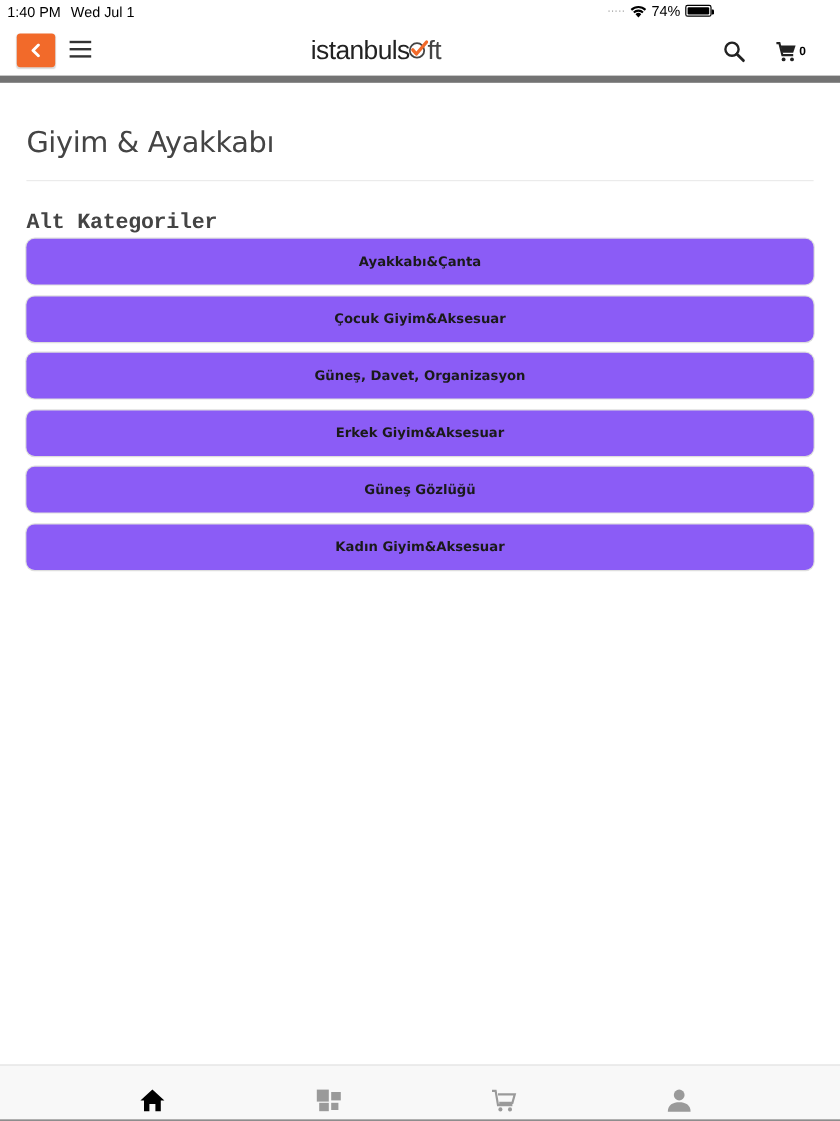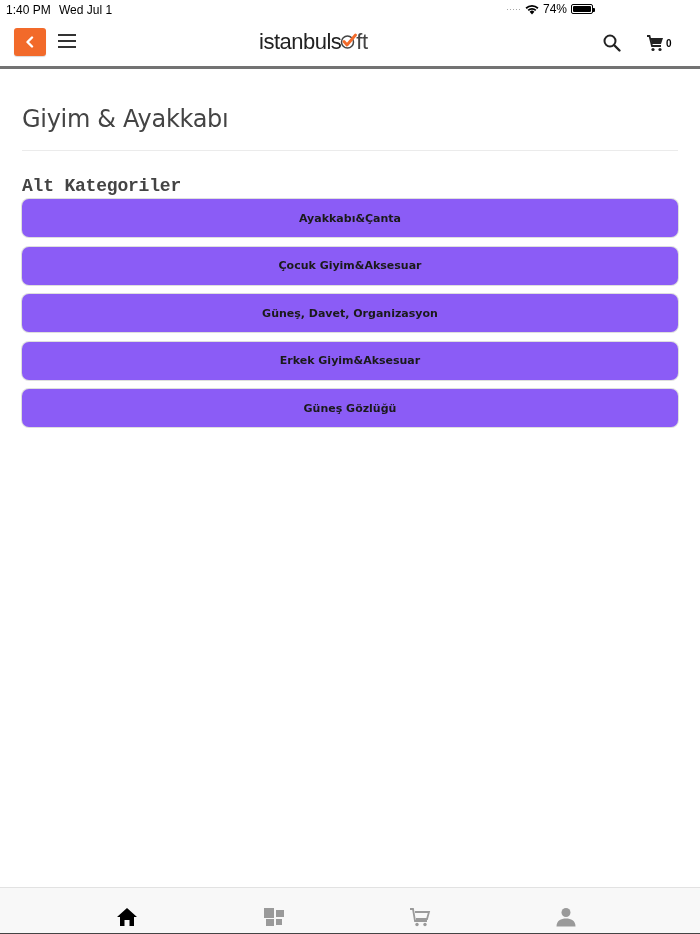--- a/index.html
+++ b/index.html
@@ -8,21 +8,21 @@
 
   .status-bar { position: absolute; top: 0; left: 0; width: 599px; height: 20px; font-family: "Liberation Sans", sans-serif; font-size: 12px; color: #000; }
   .status-bar .time { position: absolute; left: 6px; top: 3px; }
   .status-bar .date { position: absolute; left: 59px; top: 3px; }
   .status-bar .right { position: absolute; right: 6px; top: 2px; display: flex; align-items: center; gap: 4px; }
   .signal-dots { color: #999; font-size: 9px; letter-spacing: 0px; }
   .battery { width: 22px; height: 10px; border: 1px solid #000; border-radius: 2px; padding: 1px; position: relative; }
   .battery .fill { width: 100%; height: 100%; background: #000; border-radius: 1px; }
   .battery::after { content: ""; position: absolute; right: -3px; top: 3px; width: 2px; height: 4px; background: #000; border-radius: 0 1px 1px 0; }
 
-  .nav-bar { position: absolute; top: 20px; left: 0; width: 700px; height: 49px; border-bottom: 3px solid #737373; background: #fff; }
+  .nav-bar { position: absolute; top: 20px; left: 0; width: 700px; height: 49px; border-bottom: 6px solid #737373; background: #fff; }
   .back-btn { position: absolute; left: 14px; top: 8px; width: 32px; height: 28px; background: #f26a2a; border-radius: 3px; display: flex; align-items: center; justify-content: center; box-shadow: 0 1px 1px rgba(0,0,0,0.15); }
   .menu-btn { position: absolute; left: 58px; top: 14px; width: 18px; height: 14px; display: flex; flex-direction: column; justify-content: space-between; }
   .menu-btn span { display: block; height: 2px; background: #333; }
   .logo { position: absolute; left: 259px; top: 7px; font-family: "Liberation Sans", sans-serif; font-size: 22px; letter-spacing: -0.5px; color: #222; display: flex; align-items: baseline; }
   .logo .o-check { display: inline-block; position: relative; width: 15px; height: 22px; }
   .search-btn { position: absolute; left: 602px; top: 13px; width: 20px; height: 20px; }
   .cart-btn { position: absolute; left: 646px; top: 13px; width: 28px; height: 20px; display: flex; align-items: center; }
   .cart-count { font-family: "Liberation Sans", sans-serif; font-weight: bold; font-size: 10px; color: #000; margin-left: 2px; }
 
   .content { position: absolute; top: 69px; left: 22px; width: 656px; }
@@ -107,20 +107,23 @@
     </div>
     <div class="cat-btn">
       <span>Güneş, Davet, Organizasyon</span>
     </div>
     <div class="cat-btn">
       <span>Erkek Giyim&amp;Aksesuar</span>
     </div>
     <div class="cat-btn">
       <span>Güneş Gözlüğü</span>
     </div>
+    <div class="cat-btn">
+      <span>Kadın Giyim&amp;Aksesuar</span>
+    </div>
   </div>
 </div>
 
 <div class="tab-bar">
   <div class="tab" style="left:115px;">
     <svg width="22" height="20" viewBox="0 0 22 20">
       <path d="M11 1 L21 10 H18 V19 H13.5 V13 H8.5 V19 H4 V10 H1 Z" fill="#000"></path>
     </svg>
   </div>
   <div class="tab" style="left:262px;">

